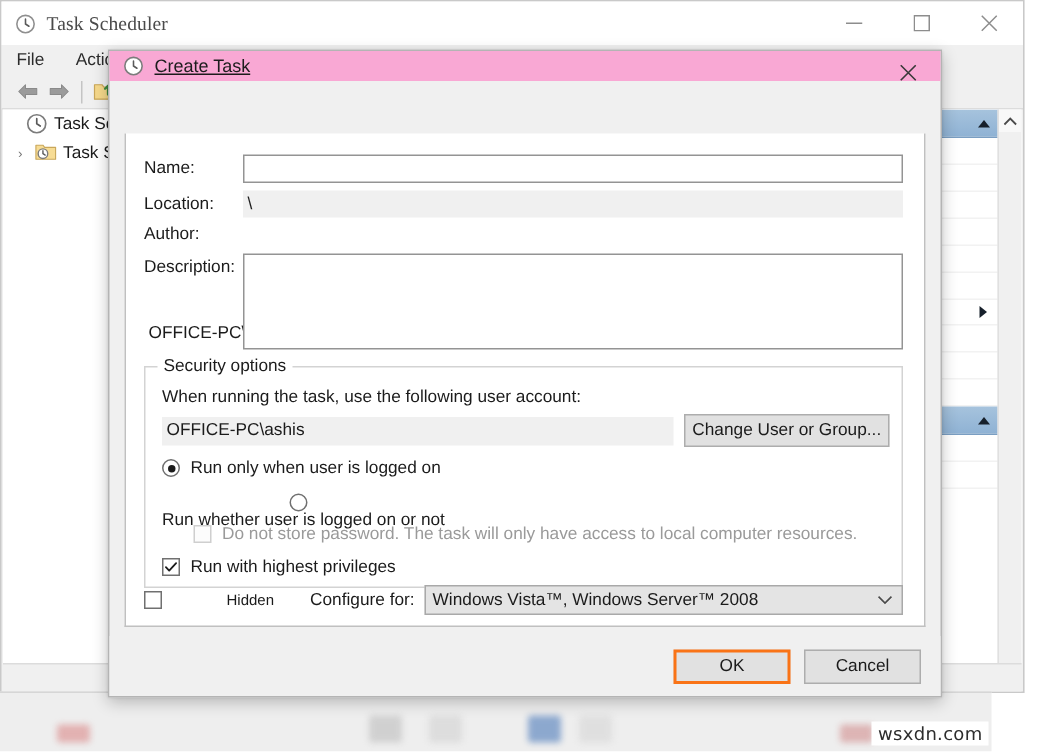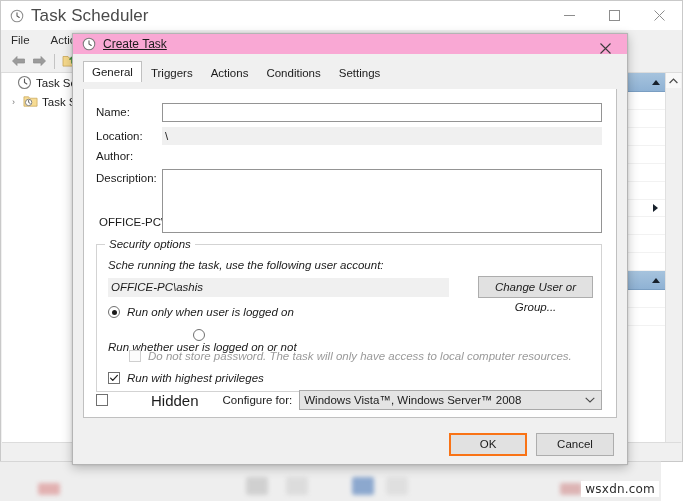--- a/index.html
+++ b/index.html
@@ -37,23 +37,24 @@
     display: flex;
     align-items: center;
   }
   .app-title-icon {
     margin-left: 9px;
     margin-right: 7px;
     width: 14px; height: 14px;
     display: block;
   }
   #app-title-text {
-    font-size: 17px;
+    font-size: 13px;
     color: #4a4a4a;
     letter-spacing: .1px;
+    font-family: Liberation Serif, serif;
   }
   #win-controls {
     position: absolute;
     right: 0; top: 0;
     height: 29px;
     display: flex;
   }
   .win-ctrl {
     width: 45px; height: 29px;
     display: flex;
@@ -387,21 +388,20 @@
   }
 
   
   #sec-group {
     position: absolute;
     left: 12px; right: 14px;
     top: 155px;
     height: 148px;
     border: 1px solid #d3d3d3;
     box-sizing: border-box;
-    font-style: italic;
   }
   #sec-legend {
     position: absolute;
     left: 8px; top: -7px;
     background: #ffffff;
     padding: 0 4px;
     font-size: 11.5px;
     color: #1b1b1b;
   }
   #sec-desc {
@@ -418,21 +418,21 @@
     background: #f0f0f0;
     font-size: 11.5px;
     line-height: 19px;
     padding-left: 3px;
     box-sizing: border-box;
     color: #1b1b1b;
   }
   #change-user-btn {
     position: absolute;
     right: 8px; top: 31px;
-    width: 115px;
+    width: 137px;
     height: 22px;
     background: #e1e1e1;
     border: 1px solid #adadad;
     box-sizing: border-box;
     font-size: 11.5px;
     color: #1b1b1b;
     line-height: 20px;
     text-align: center;
     font-family: "Liberation Sans", sans-serif;
   }
@@ -482,21 +482,21 @@
   .opt-row.disabled { color: #9a9a9a; }
 
   
   #bottom-row {
     position: absolute;
     left: 12px; right: 14px;
     bottom: 7px;
     display: flex;
     align-items: center;
   }
-  #hidden-label { font-size: 15px; color: #1b1b1b; padding-left: 36px; }
+  #hidden-label { font-size: 10px; color: #1b1b1b; padding-left: 36px; }
   #configure-label {
     font-size: 11.5px;
     color: #1b1b1b;
     margin-left: 24px;
     margin-right: 7px;
   }
   #configure-select {
     flex: 1;
     height: 20px;
     background: #e4e4e4;
@@ -684,27 +684,20 @@
       <path d="M8 4.3V8l2.6 1.7" stroke="#5a5a5a" stroke-width="1.2" fill="none" stroke-linecap="round"></path>
     </svg>
     <span id="dlg-title-text">Create Task</span>
     <div id="dlg-close">
       <svg width="11" height="11" viewBox="0 0 11 11">
           <path d="M0.5 0.5l10 10M10.5 0.5l-10 10" stroke="#3a3a3a" stroke-width="1.1"></path>
         </svg>
     </div>
   </div>
 
-  <div id="tabstrip">
-    <div class="tab active">General</div>
-    <div class="tab">Triggers</div>
-    <div class="tab">Actions</div>
-    <div class="tab">Conditions</div>
-    <div class="tab">Settings</div>
-  </div>
 
   <div id="tabpage">
 
     <div class="field-row" style="top:14px;">
       <span class="field-label">Name:</span>
       <input class="textbox" type="text" value="" style="">
     </div>
 
     <div class="field-row" style="top:38px;">
       <span class="field-label">Location:</span>
@@ -716,21 +709,21 @@
       <span class="plain-val">OFFICE-PC\ashis</span>
     </div>
 
     <div class="field-row" style="top:80px;">
       <span class="field-label">Description:</span>
       <textarea id="desc-box" style=""></textarea>
     </div>
 
     <div id="sec-group">
       <span id="sec-legend">Security options</span>
-      <span id="sec-desc">Sche running the task, use the following user account:</span>
+      <span id="sec-desc">When running the task, use the following user account:</span>
 
       <span id="acct-field">OFFICE-PC\ashis</span>
       <div id="change-user-btn">Change User or Group...</div>
 
       <div class="opt-row" style="top:61px;">
         <span class="radio checked"></span>
         <span>Run only when user is logged on</span>
       </div>
 
       <div class="opt-row" style="top:84px;flex-direction:column;">

